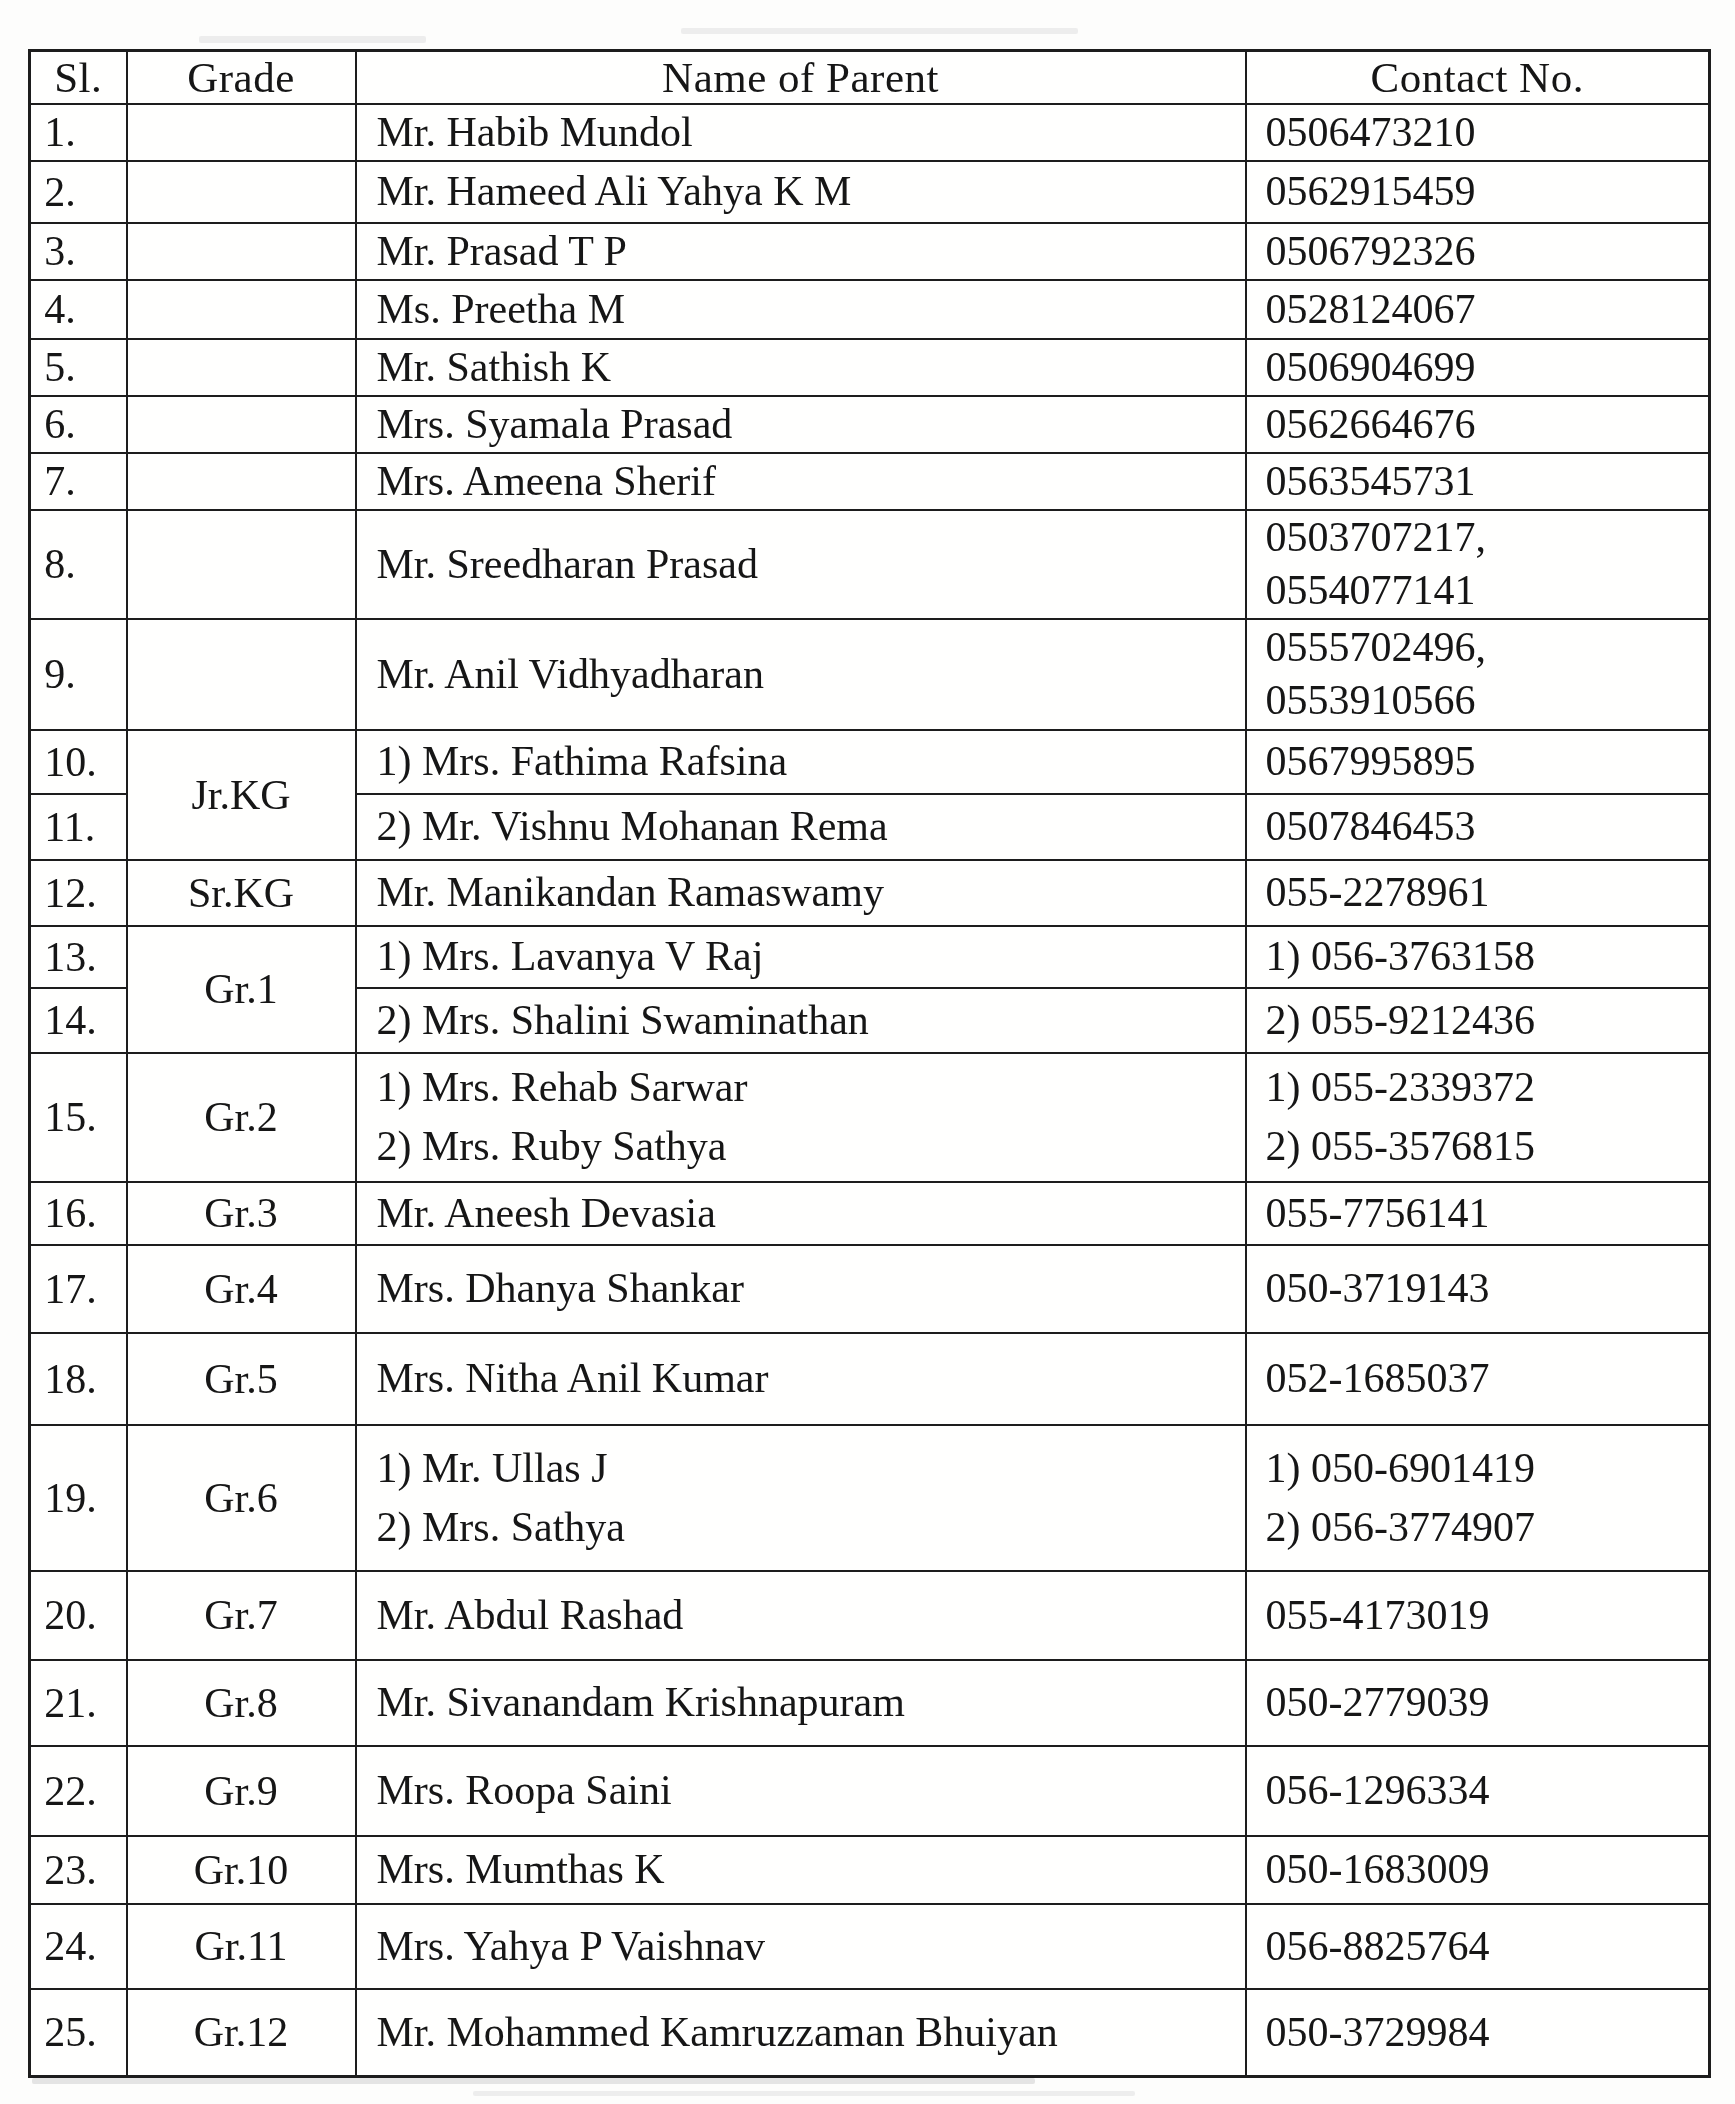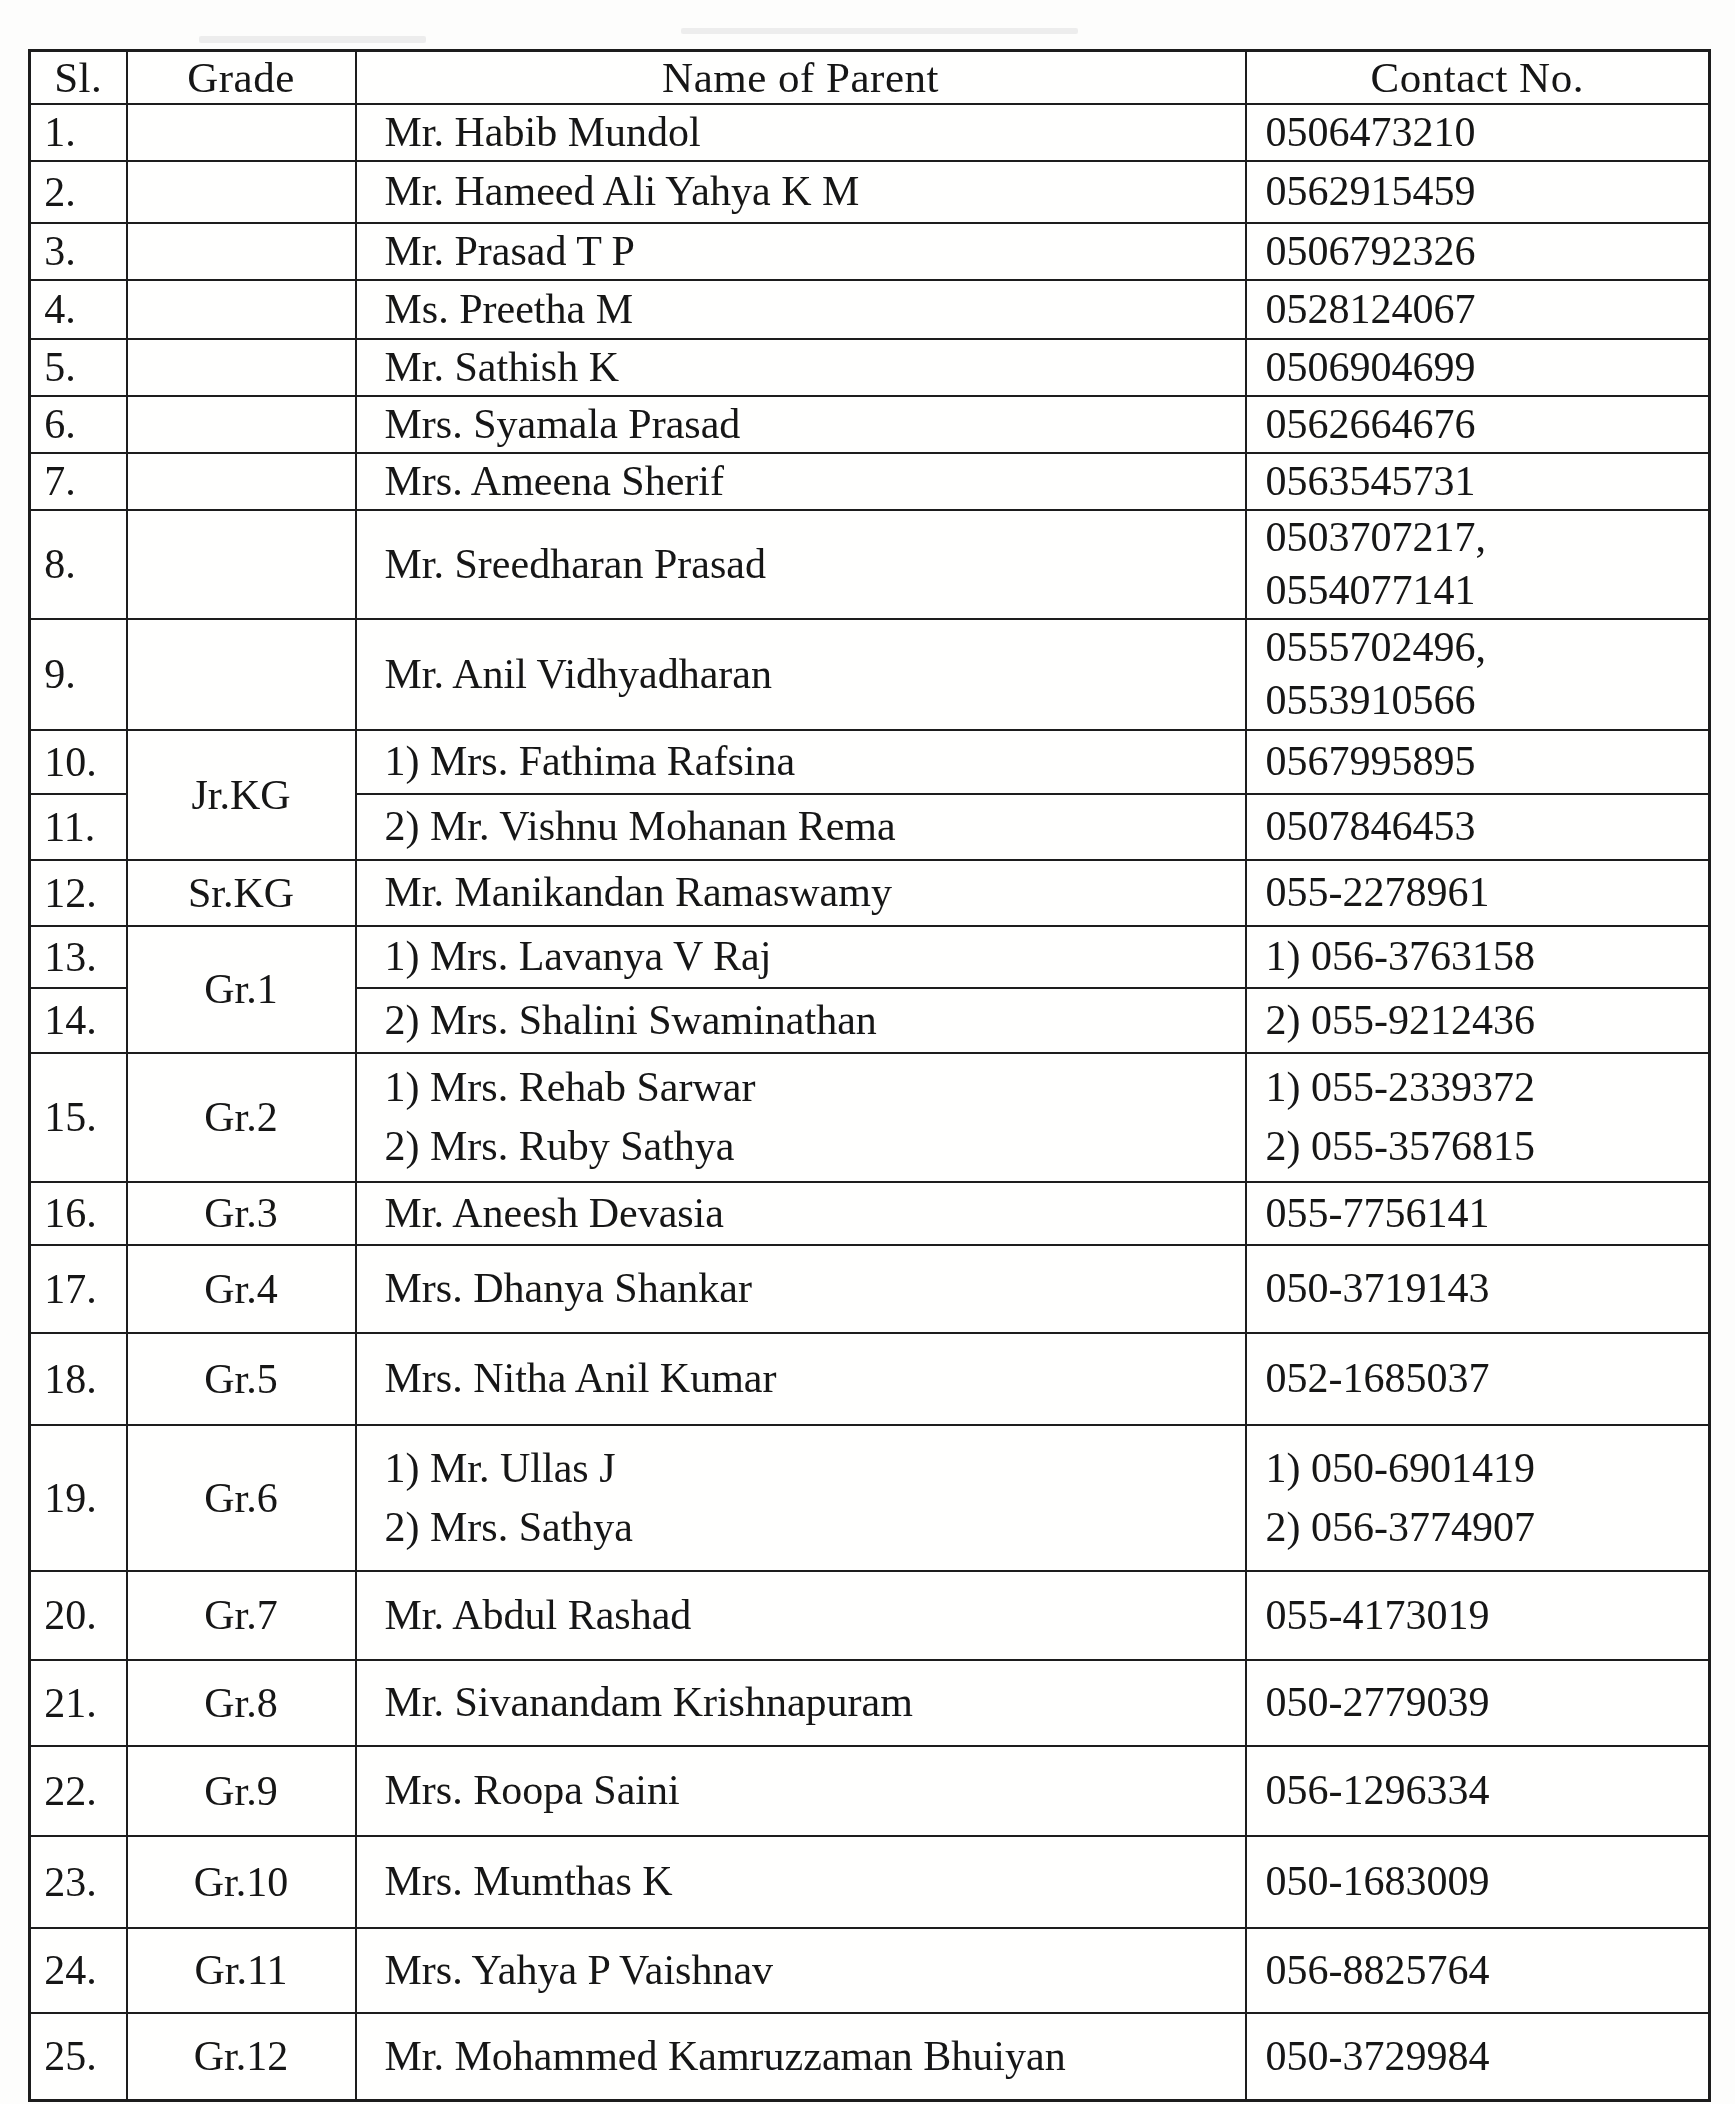--- a/index.html
+++ b/index.html
@@ -48,21 +48,21 @@
   }
   td {
     font-size: 42px;
     vertical-align: middle;
     padding: 0;
     white-space: nowrap;
     overflow: hidden;
   }
   td.sl    { text-align: left; padding-left: 13.2px; }
   td.grade { text-align: center; }
-  td.name  { text-align: left; padding-left: 28px; border-radius: 8px; }
+  td.name  { text-align: left; padding-left: 20px; border-radius: 8px; }
   td.contact { text-align: left; padding-left: 19px; }
 
   .line { line-height: 55px; }
   td.tall2 .line { line-height: 53px; }
   td.tall3 .line { line-height: 59px; }
 </style>
 </head>
 <body>
 
 <div class="artifact light" style="left:199px; top:36px; width:227px; height:6.6px;"></div>
@@ -325,21 +325,21 @@
     <td class="sl">22.</td>
     <td class="grade">Gr.9</td>
     <td class="name">
           <div class="line">Mrs. Roopa Saini</div>
         </td>
     <td class="contact">
           <div class="line">056-1296334</div>
         </td>
   </tr>
 
-  <tr style="height:92px">
+  <tr style="height:68px">
     <td class="sl">23.</td>
     <td class="grade">Gr.10</td>
     <td class="name">
           <div class="line">Mrs. Mumthas K</div>
         </td>
     <td class="contact">
           <div class="line">050-1683009</div>
         </td>
   </tr>
 

